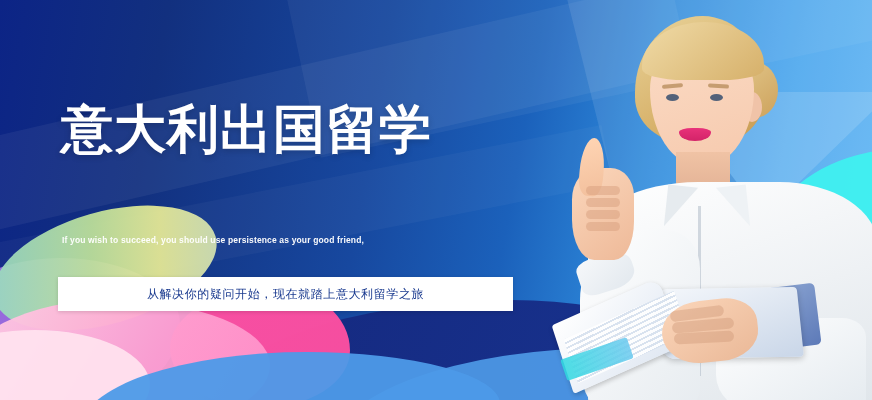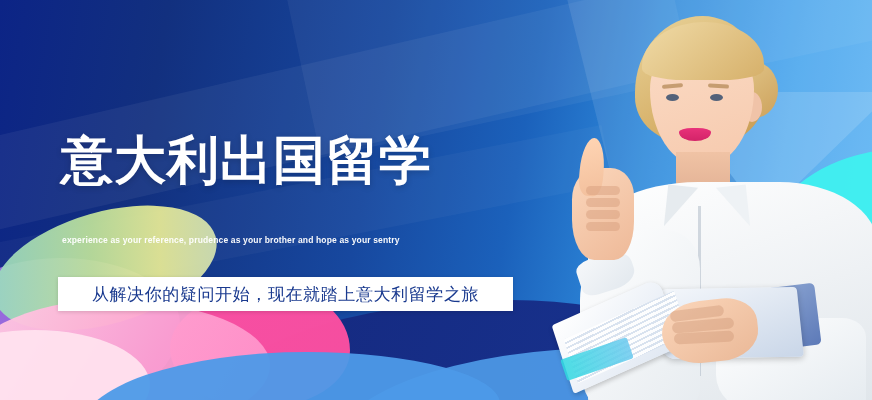--- a/index.html
+++ b/index.html
@@ -292,21 +292,21 @@
     position:absolute;left:61px;top:96px;
     color:#ffffff;
     font-family:"DejaVu Sans","Liberation Sans",sans-serif;
     font-weight:700;
     font-size:52px;
     line-height:66px;
     letter-spacing:1px;
     white-space:nowrap;
     text-shadow:0 2px 6px rgba(0,0,0,.18);
   }
-  .title .ln{display:block;margin-top:31px;}
+  .title .ln{display:block;}
 
   .eng{
     position:absolute;left:62px;top:234px;
     color:#ffffff;
     font-size:8.5px;
     font-weight:700;
     line-height:13.5px;
     letter-spacing:.15px;
     white-space:nowrap;
     opacity:.97;
@@ -316,21 +316,21 @@
   .subbar{
     position:absolute;left:58px;top:277px;
     width:455px;height:34px;
     background:#ffffff;
     display:flex;align-items:center;justify-content:center;
     box-shadow:0 1px 4px rgba(0,0,0,.15);
   }
   .subbar span{
     color:#1a3a8f;
     font-family:"DejaVu Sans","Liberation Sans",sans-serif;
-    font-size:17px;
+    font-size:12px;
     font-weight:500;
     letter-spacing:.6px;
     white-space:nowrap;
   }
 </style>
 </head>
 <body>
 
 <div id="banner">
 
@@ -390,20 +390,20 @@
     <div class="p-finger f1"></div>
     <div class="p-finger f2"></div>
     <div class="p-finger f3"></div>
   </div>
 
   <div class="title">
     <span class="ln">意大利出国留学</span>
   </div>
 
   <div class="eng">
-    <span class="ln">experience as your reference, prudence as your brother and hope as your sentry</span>
+    <span class="ln">If you wish to succeed, you should use persistence as your good friend,</span>
   </div>
 
   <div class="subbar">
     <span>从解决你的疑问开始，现在就踏上意大利留学之旅</span>
   </div>
 
 </div>
 
 </body></html>

